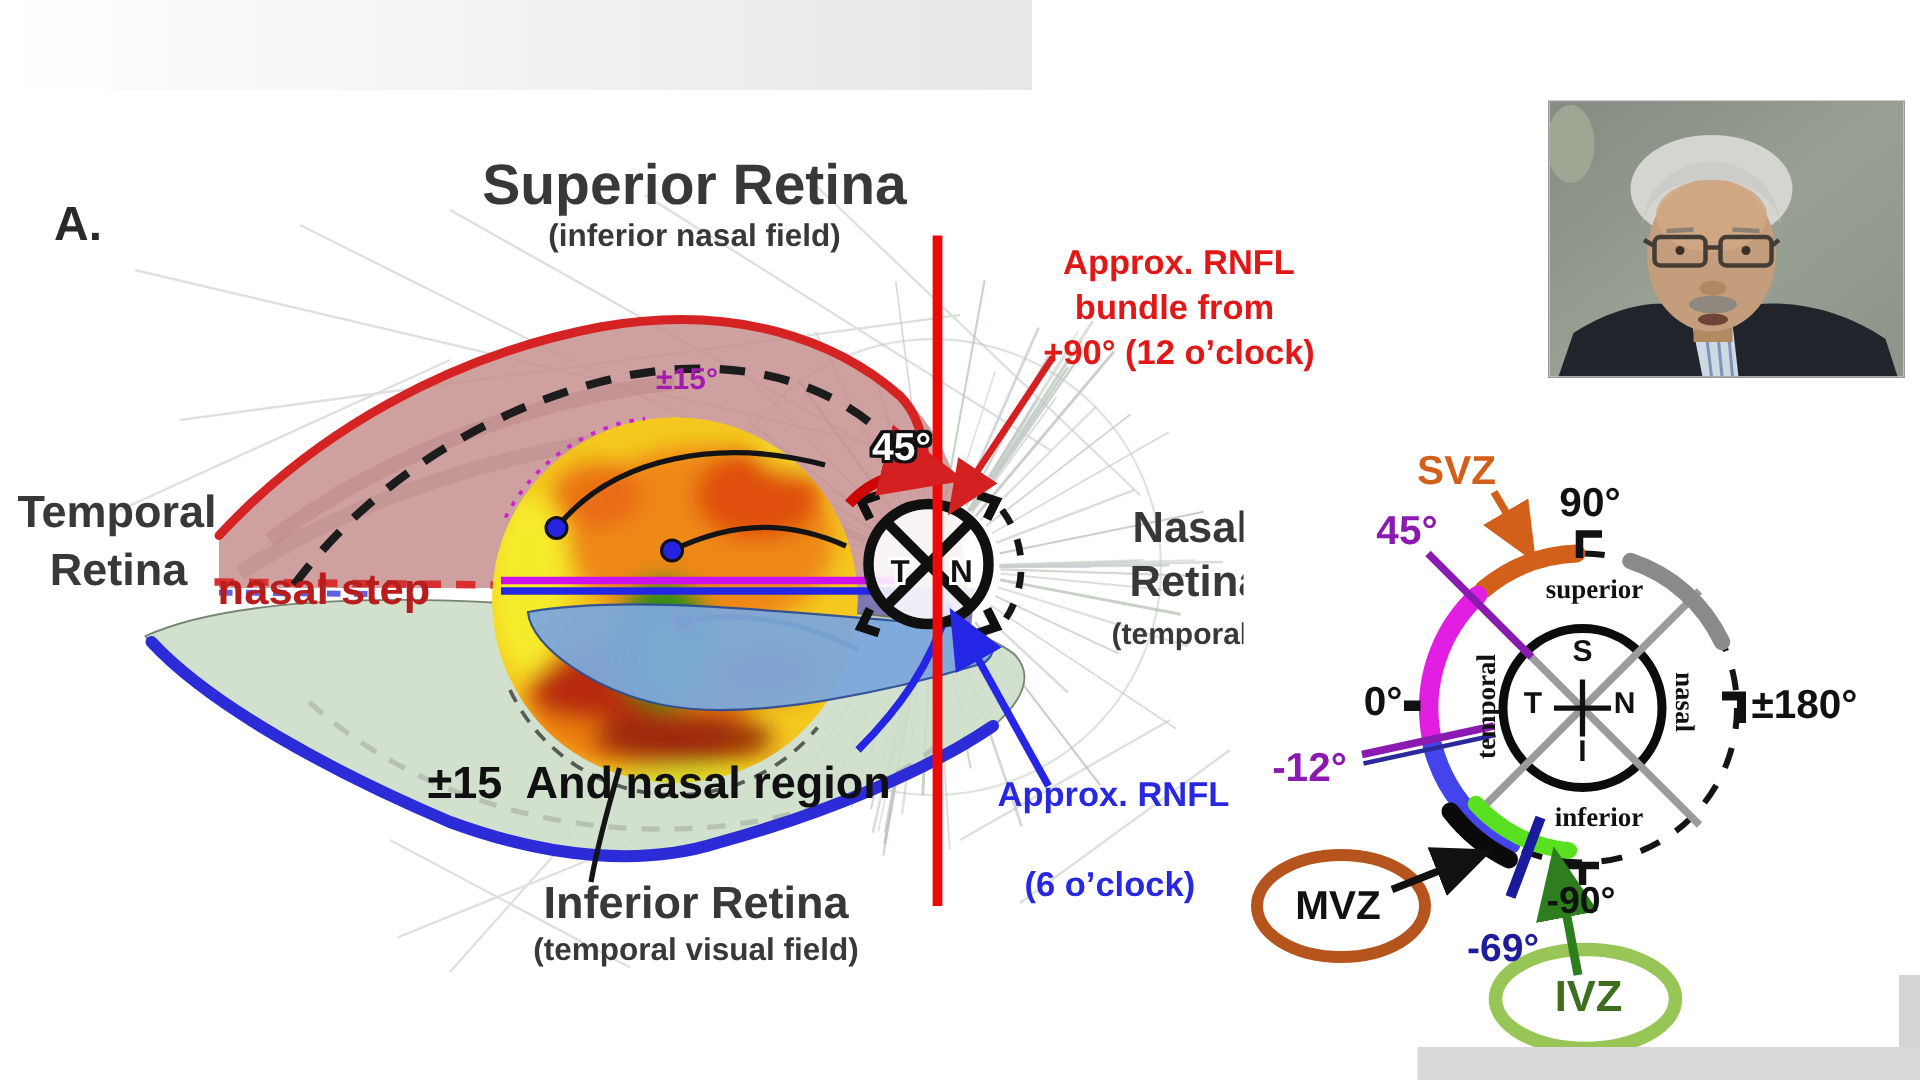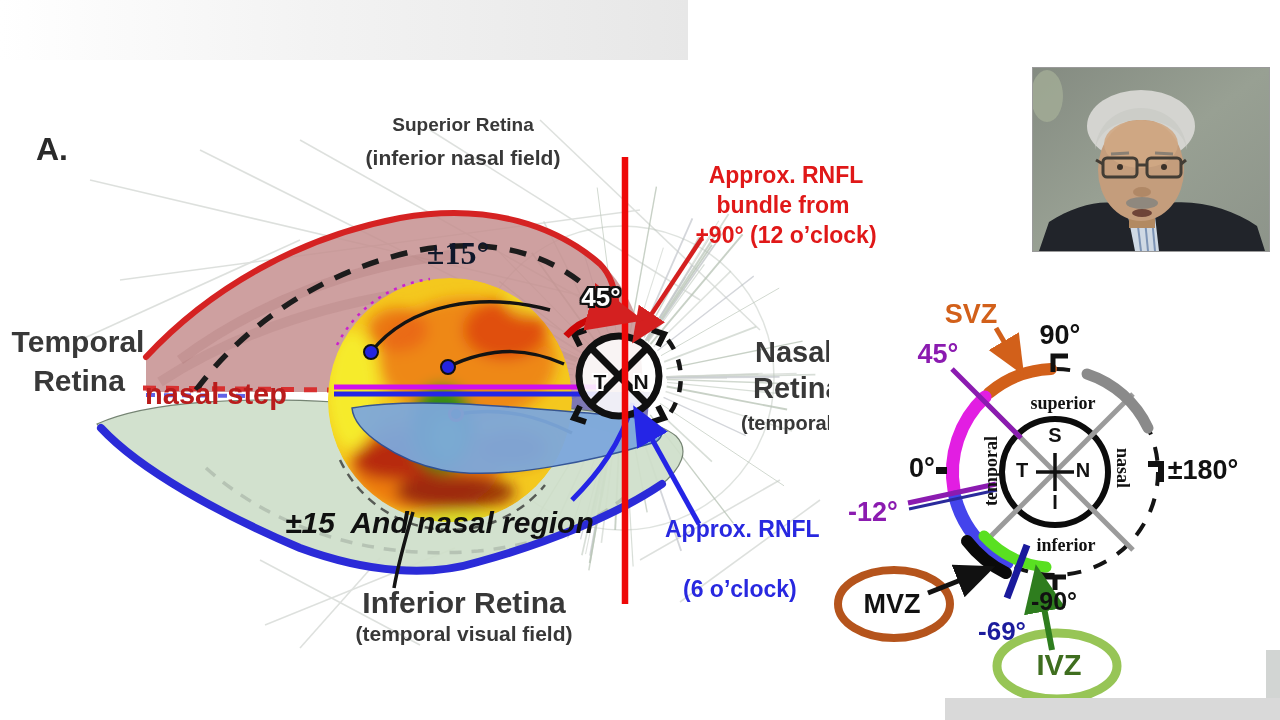--- a/index.html
+++ b/index.html
@@ -264,54 +264,54 @@
       <path d="M1044,577 L1066,577 M1055,577 L1055,590" stroke="#111" stroke-width="5"></path>
       <line x1="996" y1="328" x2="1019" y2="367" stroke="#d2601a" stroke-width="5" marker-end="url(#mOrange)"></line>
       <ellipse cx="894" cy="604" rx="56" ry="34" fill="none" stroke="#b5541c" stroke-width="8"></ellipse>
       <line x1="928" y1="593" x2="986" y2="570" stroke="#111" stroke-width="5" marker-end="url(#mBlack)"></line>
       <ellipse cx="1057" cy="666" rx="60" ry="33" fill="none" stroke="#97c556" stroke-width="9"></ellipse>
       <line x1="1052" y1="650" x2="1038" y2="576" stroke="#2e7d1e" stroke-width="6" marker-end="url(#mGreen)"></line>
     </g>
   </svg>
 
   <div class="lbl" style="left:52px;top:150px;font-size:32px;color:#2a2a2a;">A.</div>
-  <div class="lbl" style="left:463px;top:125px;font-size:19px;color:#383838;">Superior Retina</div>
+  <div class="lbl" style="left:463px;top:125px;font-size:38px;color:#383838;">Superior Retina</div>
   <div class="lbl" style="left:463px;top:158px;font-size:21px;color:#383838;">(inferior nasal field)</div>
   <div class="lbl" style="left:78px;top:342px;font-size:30px;color:#383838;">Temporal</div>
   <div class="lbl" style="left:79px;top:381px;font-size:30px;color:#383838;">Retina</div>
   <div class="lbl" style="left:216px;top:394px;font-size:29px;color:#b91c1c;">nasal step</div>
-  <div class="lbl" style="left:458px;top:254px;font-size:32px;color:#0f172a;font-family:Liberation Serif, serif;">±15°</div>
+  <div class="lbl" style="left:458px;top:254px;font-size:20px;color:#a21caf;">±15°</div>
   <div class="lbl outline-white" style="left:601px;top:298px;font-size:26px;">45°</div>
   <div class="lbl" style="left:786px;top:175px;font-size:23px;color:#e01818;">Approx. RNFL</div>
   <div class="lbl" style="left:783px;top:205px;font-size:23px;color:#e01818;">bundle from</div>
   <div class="lbl" style="left:786px;top:235px;font-size:23px;color:#e01818;">+90° (12 o’clock)</div>
   <div class="clipbox" style="left:741px;top:336px;width:88px;height:106px;">
     <div class="line" style="left:14px;top:0px;font-size:29px;color:#383838;">Nasal</div>
     <div class="line" style="left:12px;top:36px;font-size:29px;color:#383838;">Retina</div>
     <div class="line" style="left:0px;top:76px;font-size:20px;color:#383838;">(temporal visual</div>
   </div>
-  <div class="lbl anchor-left" style="left:285px;top:523px;font-size:30px;color:#101010;font-style:italic;">±15  And nasal region</div>
+  <div class="lbl anchor-left" style="left:285px;top:523px;font-size:30px;color:#101010;">±15  And nasal region</div>
   <div class="clipbox" style="left:643px;top:516px;width:186px;height:94px;">
     <div class="line" style="left:22px;top:0px;font-size:23px;color:#2828e0;">Approx. RNFL</div>
     <div class="line" style="left:40px;top:60px;font-size:23px;color:#2828e0;text-align:center;">(6 o’clock)</div>
   </div>
   <div class="lbl" style="left:464px;top:603px;font-size:30px;color:#383838;">Inferior Retina</div>
   <div class="lbl" style="left:464px;top:634px;font-size:21px;color:#383838;">(temporal visual field)</div>
   <div class="lbl halo" style="left:600px;top:382px;font-size:21px;color:#111;">T</div>
   <div class="lbl halo" style="left:641px;top:382px;font-size:21px;color:#111;">N</div>
 
   <div class="lbl" style="left:971px;top:314px;font-size:27px;color:#d2601a;">SVZ</div>
   <div class="lbl" style="left:1060px;top:335px;font-size:27px;color:#111;">90°</div>
   <div class="lbl" style="left:938px;top:354px;font-size:27px;color:#8b1bb0;">45°</div>
   <div class="lbl" style="left:922px;top:468px;font-size:27px;color:#111;">0°</div>
   <div class="lbl" style="left:1203px;top:470px;font-size:27px;color:#111;">±180°</div>
   <div class="lbl" style="left:873px;top:512px;font-size:27px;color:#8b1bb0;">-12°</div>
   <div class="lbl" style="left:1054px;top:601px;font-size:25px;color:#111;">-90°</div>
   <div class="lbl" style="left:1002px;top:632px;font-size:26px;color:#1c1c9c;">-69°</div>
-  <div class="lbl serif" style="left:1063px;top:403px;font-size:18px;color:#111;">superior</div>
+  <div class="lbl serif" style="left:1063px;top:393px;font-size:18px;color:#111;">superior</div>
   <div class="lbl serif" style="left:1066px;top:545px;font-size:18px;color:#111;">inferior</div>
   <div class="lbl serif" style="left:991px;top:471px;font-size:18px;color:#111;transform:translate(-50%,-50%) rotate(-90deg);">temporal</div>
   <div class="lbl serif" style="left:1123px;top:468px;font-size:18px;color:#111;transform:translate(-50%,-50%) rotate(90deg);">nasal</div>
   <div class="lbl" style="left:1055px;top:435px;font-size:20px;color:#111;">S</div>
   <div class="lbl" style="left:1022px;top:470px;font-size:20px;color:#111;">T</div>
   <div class="lbl" style="left:1083px;top:470px;font-size:20px;color:#111;">N</div>
   <div class="lbl" style="left:1055px;top:502px;font-size:20px;color:#111;">I</div>
   <div class="lbl" style="left:892px;top:604px;font-size:27px;color:#111;">MVZ</div>
   <div class="lbl" style="left:1059px;top:665px;font-size:29px;color:#3f6e1f;">IVZ</div>
 

